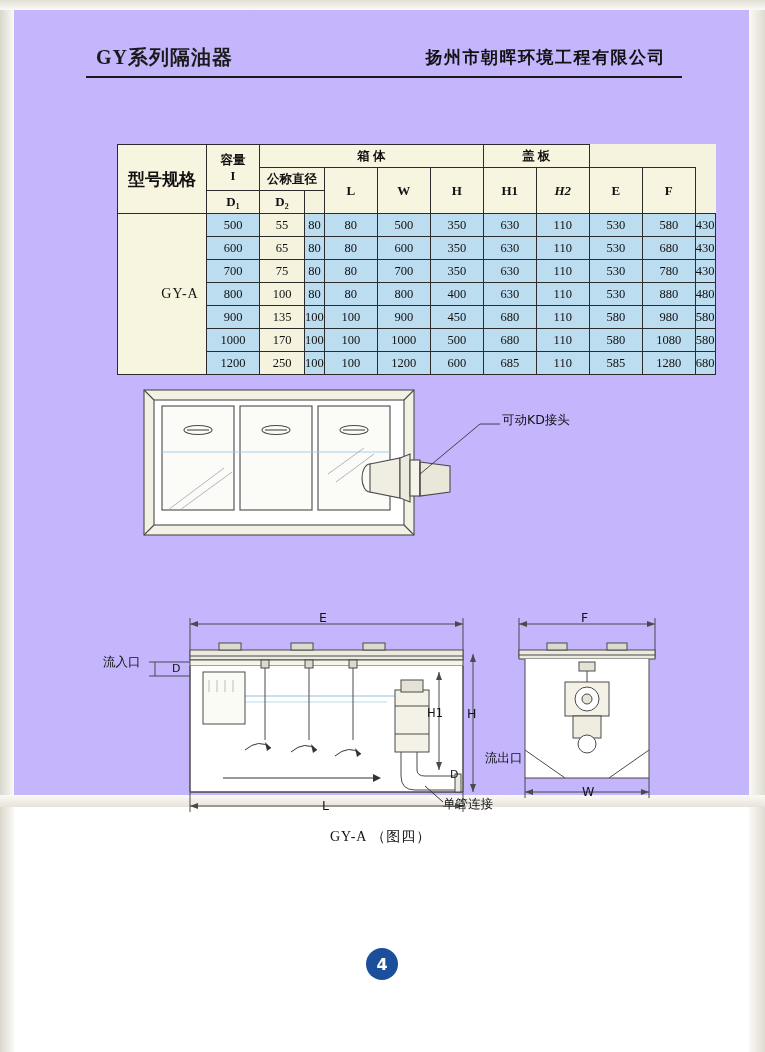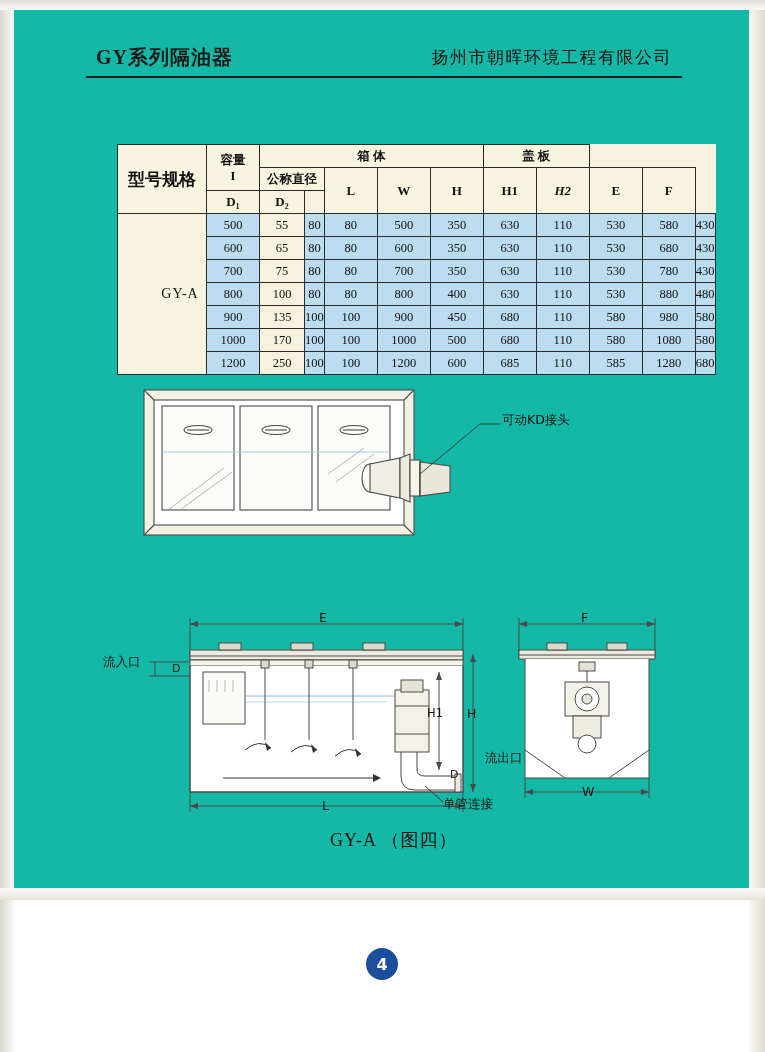--- a/index.html
+++ b/index.html
@@ -9,22 +9,22 @@
   body {
     width: 765px;
     height: 1052px;
     background: #ffffff;
     font-family: "Liberation Serif", serif;
     overflow: hidden;
   }
   .page {
     position: relative;
     width: 765px;
-    height: 900px;
-    background: #14b8a6;
+    height: 807px;
+    background: #c4b5fd;
     box-sizing: border-box;
   }
   
   .scan-edge-left {
     position: absolute;
     left: 0; top: 0;
     width: 14px; height: 1052px;
     background: linear-gradient(to right, #d9d6cc, #fbfaf6);
   }
   .scan-edge-right {
@@ -59,24 +59,24 @@
     left: 10px;
     top: 0px;
     font-size: 20px;
     font-weight: bold;
     letter-spacing: 1px;
     color: #1a1a1a;
     font-family: "Liberation Serif", serif;
   }
   .header-company {
     position: absolute;
-    right: 10px;
+    right: 16px;
     top: 2px;
     font-size: 17px;
-    font-weight: normal;
+    font-weight: bold;
     letter-spacing: 1.5px;
     color: #111111;
     font-family: "DejaVu Sans", sans-serif;
   }
   .header-rule {
     position: absolute;
     left: 0;
     top: 32px;
     width: 596px;
     height: 2px;
@@ -153,21 +153,21 @@
     position: absolute;
     font-size: 12.5px;
     color: #111;
     font-family: "DejaVu Sans", sans-serif;
     white-space: nowrap;
   }
   .fig-caption {
     position: absolute;
     left: 330px;
     top: 828px;
-    font-size: 18px;
+    font-size: 14px;
     color: #111;
     font-family: "Liberation Serif", serif;
     letter-spacing: 1px;
   }
 
   
   .page-num {
     position: absolute;
     left: 366px;
     top: 948px;

